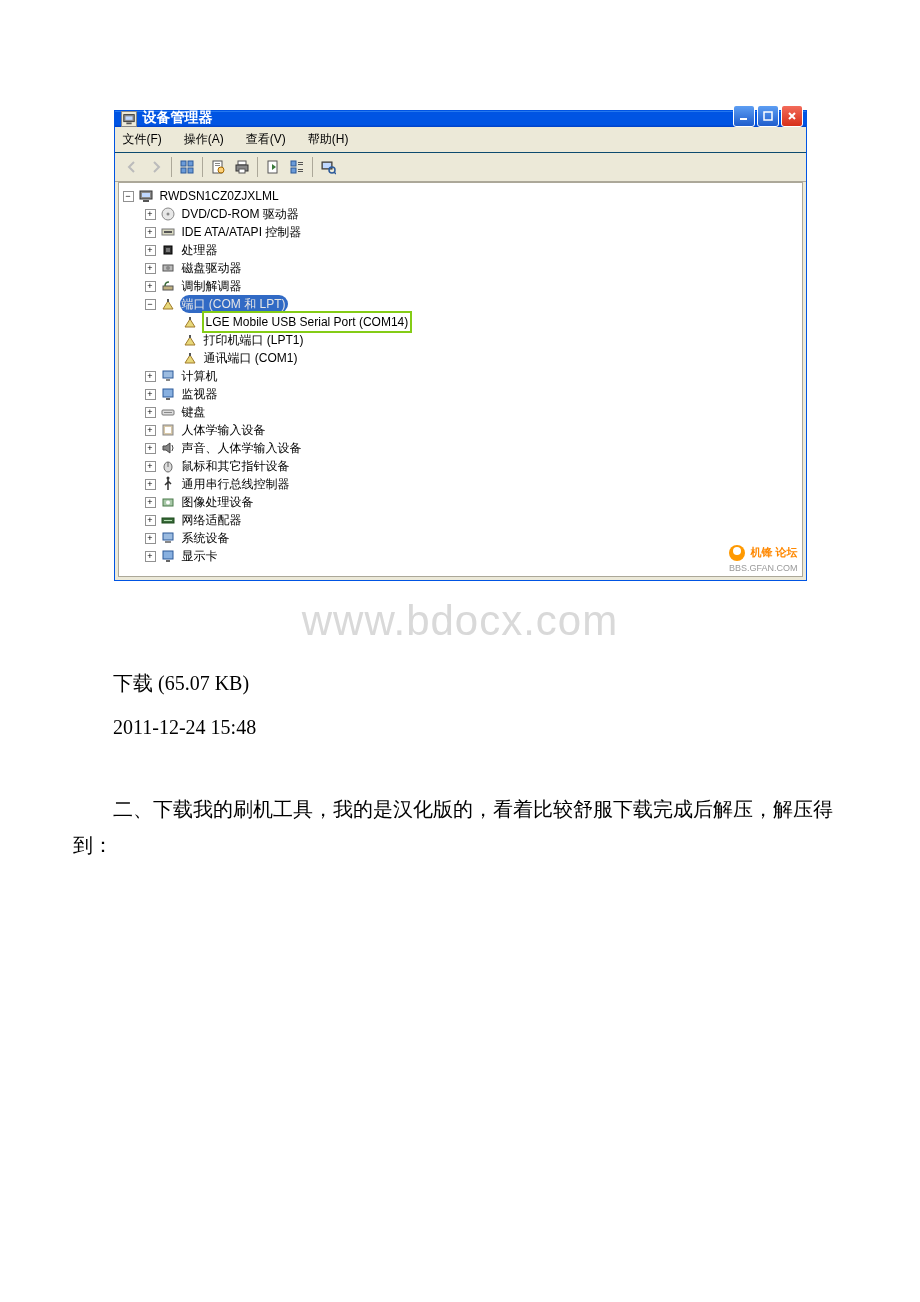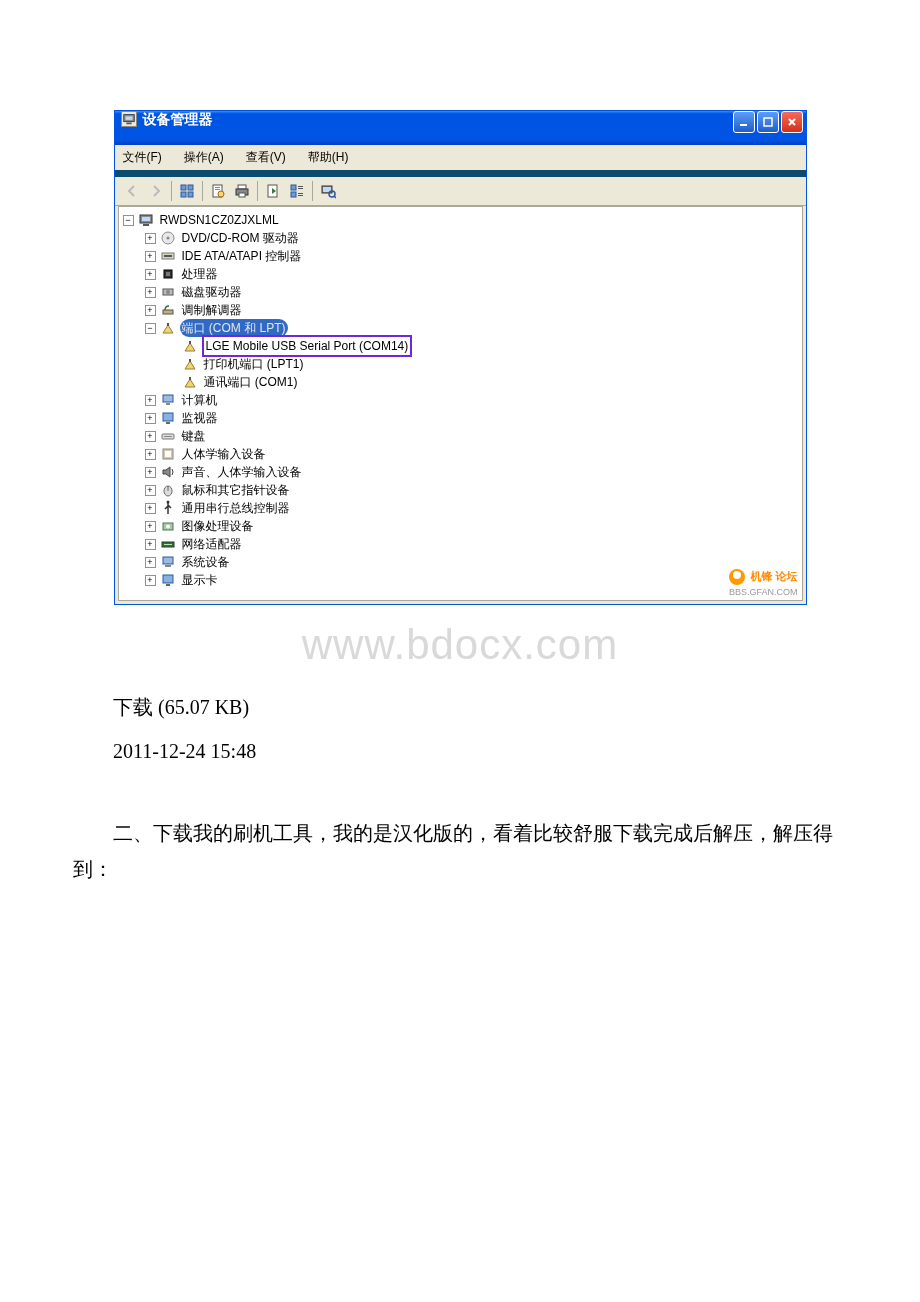--- a/index.html
+++ b/index.html
@@ -12,23 +12,23 @@
       padding: 110px 65px 40px 65px;
     }
     .window {
       width: 693px;
       margin: 0 auto;
       border: 1px solid #0054e3;
       background: #ece9d8;
     }
     .titlebar {
       background: linear-gradient(to bottom, #3b8df5 0%, #0054e3 8%, #0054e3 85%, #003fc4 100%);
-      height: 34px;
+      height: 16px;
       display: flex;
-      align-items: flex-start;
+      align-items: flex-end;
       padding: 0 3px 0 6px;
       color: #fff;
     }
     .titlebar-icon {
       width: 16px; height: 16px;
       background: #ece9d8;
       display: inline-flex;
       align-items: center;
       justify-content: center;
       border: 1px solid #888;
@@ -56,21 +56,21 @@
       cursor: pointer;
     }
     .win-btn.min, .win-btn.max {
       background: linear-gradient(to bottom, #5d9ef3, #1f5dcc);
     }
     .win-btn.close {
       background: linear-gradient(to bottom, #f36b5a, #d62f19);
     }
     .menubar {
       background: #ece9d8;
-      border-bottom: 7px solid #0c4a6e;
+      border-bottom: 1px solid #0c4a6e;
       padding: 2px 4px;
       display: flex;
       gap: 14px;
       font-size: 12px;
       font-family: SimSun, Tahoma, sans-serif;
     }
     .menu-item {
       cursor: pointer;
       padding: 2px 4px;
     }
@@ -142,21 +142,21 @@
     .i2 { width: 44px; }
     .tree-label {
       padding: 0 2px;
     }
     .tree-label.selected {
       background: #316ac5;
       color: #e5e5e5;
       border-radius: 9px;
     }
     .tree-label.redbox {
-      border: 2px solid #6d28d9;
+      border: 2px solid #84cc16;
       padding: 0 2px;
     }
     .watermark-forum {
       position: absolute;
       right: 4px;
       bottom: 2px;
       font-size: 11px;
       color: #ff8800;
       font-weight: bold;
       text-align: right;

